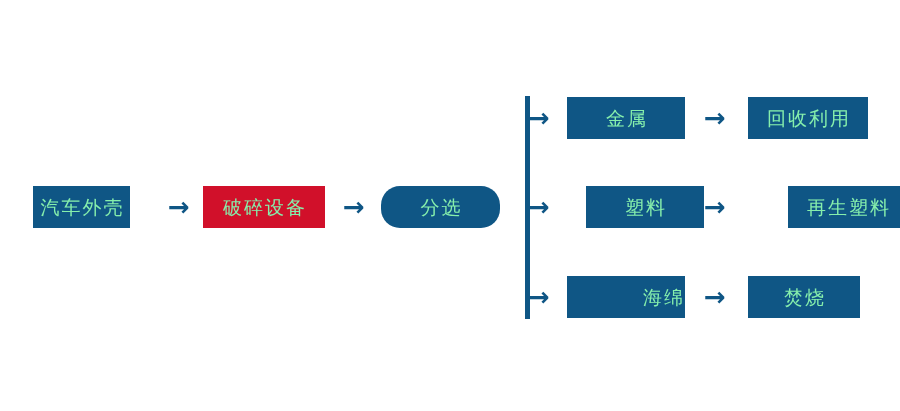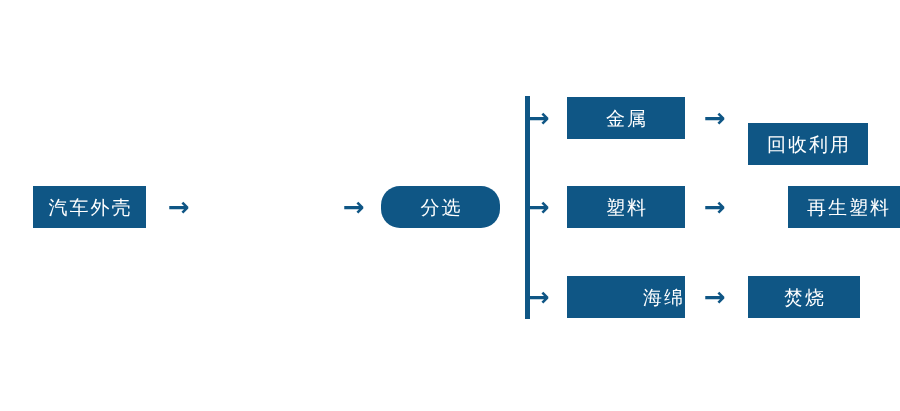--- a/index.html
+++ b/index.html
@@ -18,21 +18,21 @@
     width: 900px;
     height: 411px;
     background: #ffffff;
   }
   .node {
     position: absolute;
     display: flex;
     align-items: center;
     justify-content: center;
     box-sizing: border-box;
-    color: #ffffff;
+    color: #86efac;
     font-size: 19px;
     letter-spacing: 2px;
     text-indent: 2px;
     line-height: 1;
     white-space: nowrap;
     font-weight: 400;
   }
   .node.blue   { background: #0f5685; }
   .node.red    { background: #d1102a; }
 
@@ -65,26 +65,29 @@
     align-items: center;
     justify-content: flex-start;
     user-select: none;
   }
 </style>
 </head>
 <body>
 
 <div id="canvas">
 
-  <div class="node blue" style="left:33px; top:186px; width:113px; height:42px;">
+  <div class="node blue" style="left:33px; top:186px; width:97px; height:42px;">
     <span>汽车外壳</span>
   </div>
 
   <div class="arrow" style="left:162px; top:190px; width:34px; height:34px;">→</div>
 
+  <div class="node red" style="left:203px; top:186px; width:122px; height:42px;">
+    <span>破碎设备</span>
+  </div>
 
   <div class="arrow" style="left:337px; top:190px; width:34px; height:34px;">→</div>
 
   <div class="node blue" style="left:381px; top:186px; width:119px; height:42px;border-radius:19px;">
     <span>分选</span>
   </div>
 
   <div class="bus-line" style="left:525px; top:96px; width:5px; height:223px;"></div>
 
   <div class="branch-arrow" style="left:528px; top:101px; width:34px; height:34px;">→</div>
@@ -92,25 +95,25 @@
   <div class="branch-arrow" style="left:528px; top:190px; width:34px; height:34px;">→</div>
 
   <div class="branch-arrow" style="left:528px; top:280px; width:34px; height:34px;">→</div>
 
   <div class="node blue" style="left:567px; top:97px; width:118px; height:42px;">
     <span>金属</span>
   </div>
 
   <div class="arrow" style="left:698px; top:101px; width:34px; height:34px;">→</div>
 
-  <div class="node blue" style="left:748px; top:97px; width:120px; height:42px;margin-top:26px;">
+  <div class="node blue" style="left:748px; top:97px; width:120px; height:42px;">
     <span>回收利用</span>
   </div>
 
-  <div class="node blue" style="left:567px; top:186px; width:118px; height:42px;">
+  <div class="node blue" style="left:586px; top:186px; width:118px; height:42px;">
     <span>塑料</span>
   </div>
 
   <div class="arrow" style="left:698px; top:190px; width:34px; height:34px;">→</div>
 
   <div class="node blue" style="left:788px; top:186px; width:120px; height:42px;">
     <span>再生塑料</span>
   </div>
 
   <div class="node blue" style="left:567px; top:276px; width:118px; height:42px;justify-content:flex-end;">

